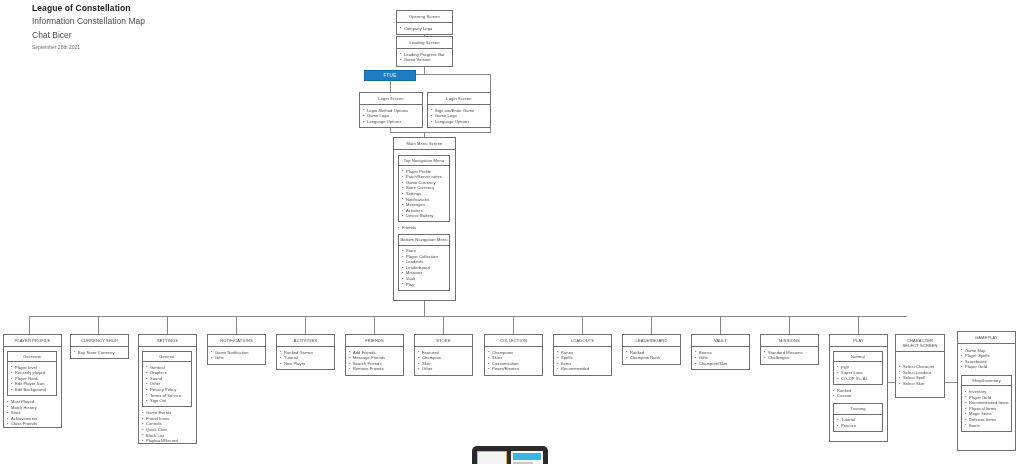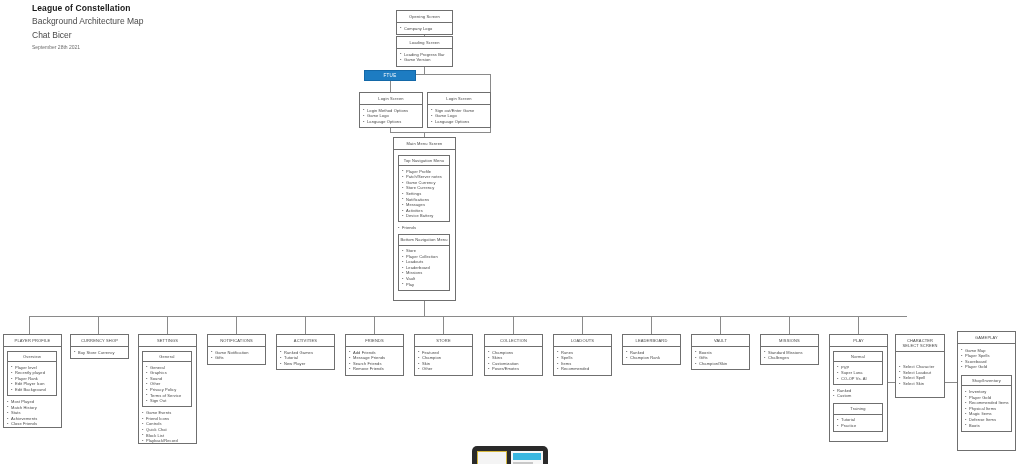--- a/index.html
+++ b/index.html
@@ -130,21 +130,21 @@
     background: #f7f7f7; box-sizing: border-box;
   }
   #device-screen-right .strip-a { position:absolute; left:2px; top:2px; width:28px; height:7px; background:#3ab7e0; }
   #device-screen-right .strip-b { position:absolute; left:2px; top:11px; width:20px; height:2px; background:#c8c8c8; }
 </style>
 </head>
 <body>
 
 <div id="title-block">
   <p id="doc-title">League of Constellation</p>
-  <p id="doc-subtitle">Background Architecture Map</p>
+  <p id="doc-subtitle">Information Constellation Map</p>
   <p id="doc-author">Chat Bicer</p>
   <p id="doc-date">September 28th 2021</p>
 </div>
 
 <div class="ln v" style="left:424px; top:28px;  height:9px;"></div>
 <div class="ln v" style="left:424px; top:61px;  height:13px;"></div>
 <div class="ln h" style="left:390px; top:74px;  width:100px;"></div>
 <div class="ln v" style="left:390px; top:74px;  height:19px;"></div>
 <div class="ln v" style="left:490px; top:74px;  height:19px;"></div>
 <div class="ln v" style="left:390px; top:124px; height:9px;"></div>

